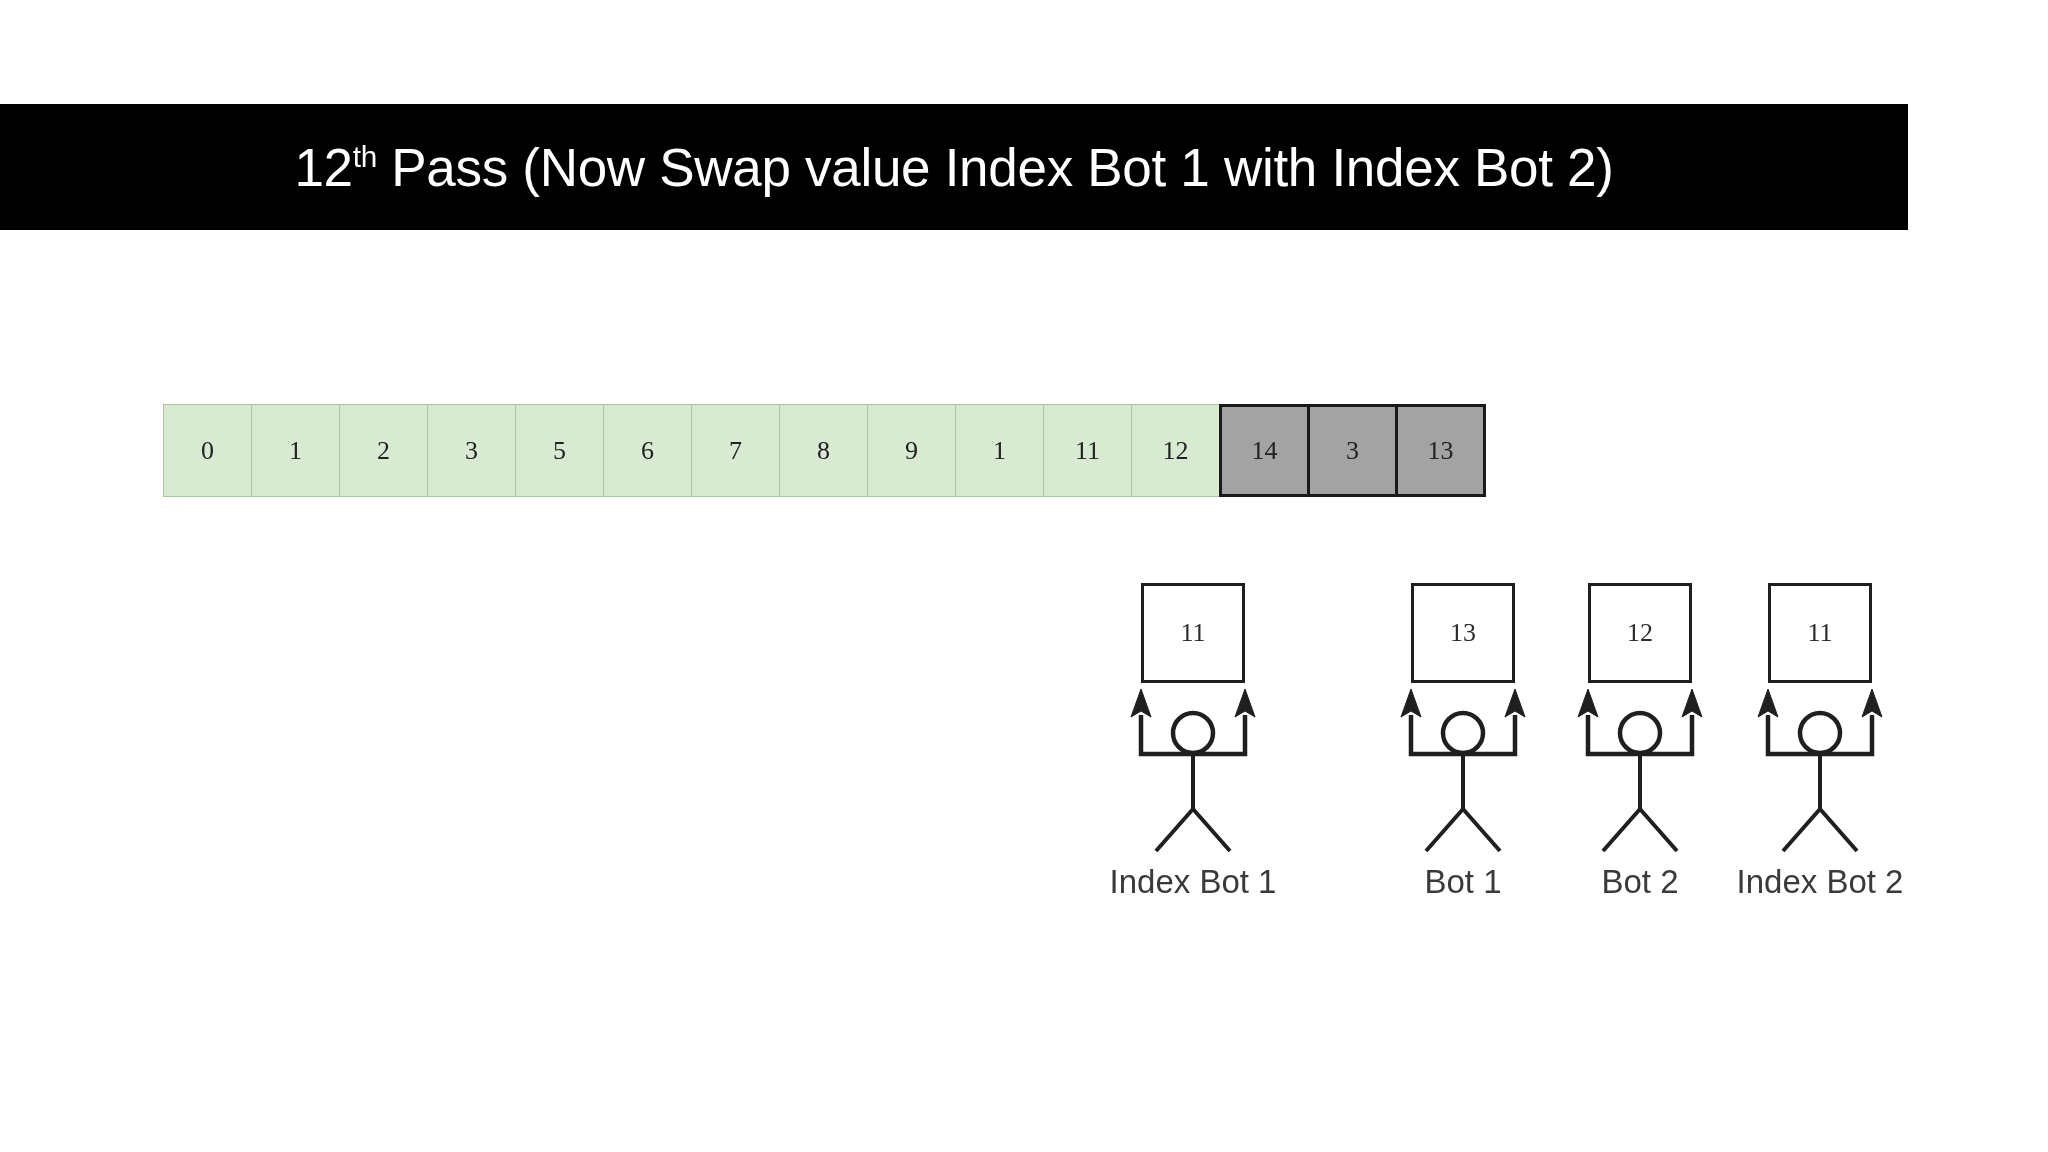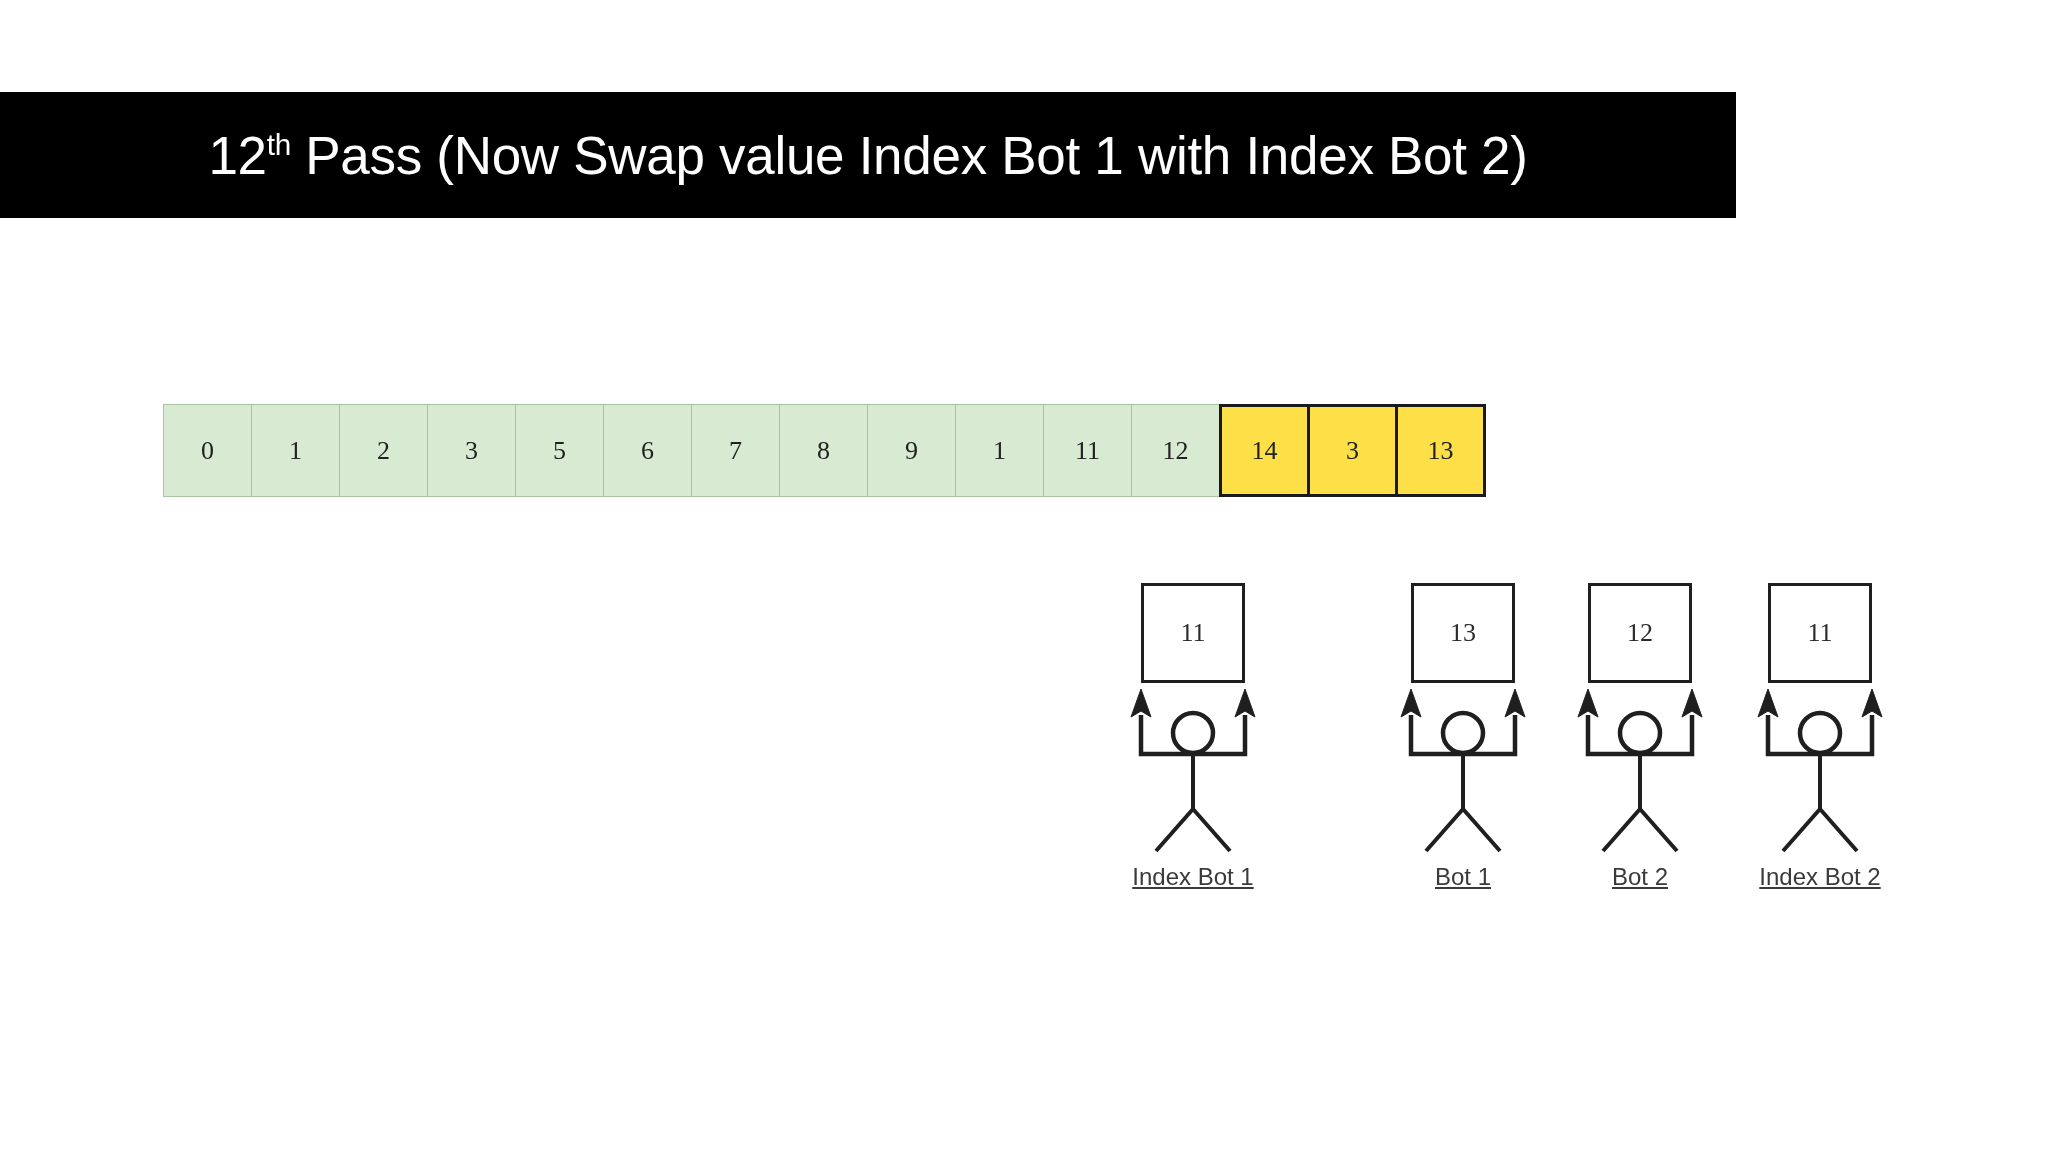--- a/index.html
+++ b/index.html
@@ -12,22 +12,22 @@
     background: #ffffff;
     font-family: "Liberation Sans", sans-serif;
     overflow: hidden;
     position: relative;
   }
 
   
   #title-bar {
     position: absolute;
     left: 0;
-    top: 92px;
-    width: 1736px;
+    top: 104px;
+    width: 1908px;
     height: 126px;
     background: #000000;
     display: flex;
     align-items: center;
     justify-content: center;
   }
   #title-text {
     color: #ffffff;
     font-size: 53px;
     font-weight: 400;
@@ -59,21 +59,21 @@
     font-size: 26px;
     color: #222222;
     font-family: "Liberation Serif", serif;
   }
   .array-cell.green {
     background: #d9ead3;
     border: 1px solid #a9c4a0;
     margin-right: -1px;
   }
   .array-cell.white {
-    background: #fde047;
+    background: #a3a3a3;
     border: 3px solid #1a1a1a;
     margin-right: -3px;
     width: 91px;
   }
   .array-cell.green:last-of-type { margin-right: 0; }
 
   
   #bots-row {
     position: absolute;
     left: 0;
@@ -112,24 +112,23 @@
     top: 112px;
     width: 140px;
     height: 170px;
   }
   .bot-label {
     position: absolute;
     left: 0;
     top: 288px;
     width: 220px;
     text-align: center;
-    font-size: 24px;
+    font-size: 33px;
     color: #3a3a3a;
     white-space: nowrap;
-    text-decoration: underline;
   }
 </style>
 </head>
 <body>
 
 <div id="title-bar">
   <div id="title-text">
     <span>12</span><sup>th</sup><span> Pass (Now Swap value Index Bot 1 with Index Bot 2)</span>
   </div>
 </div>

